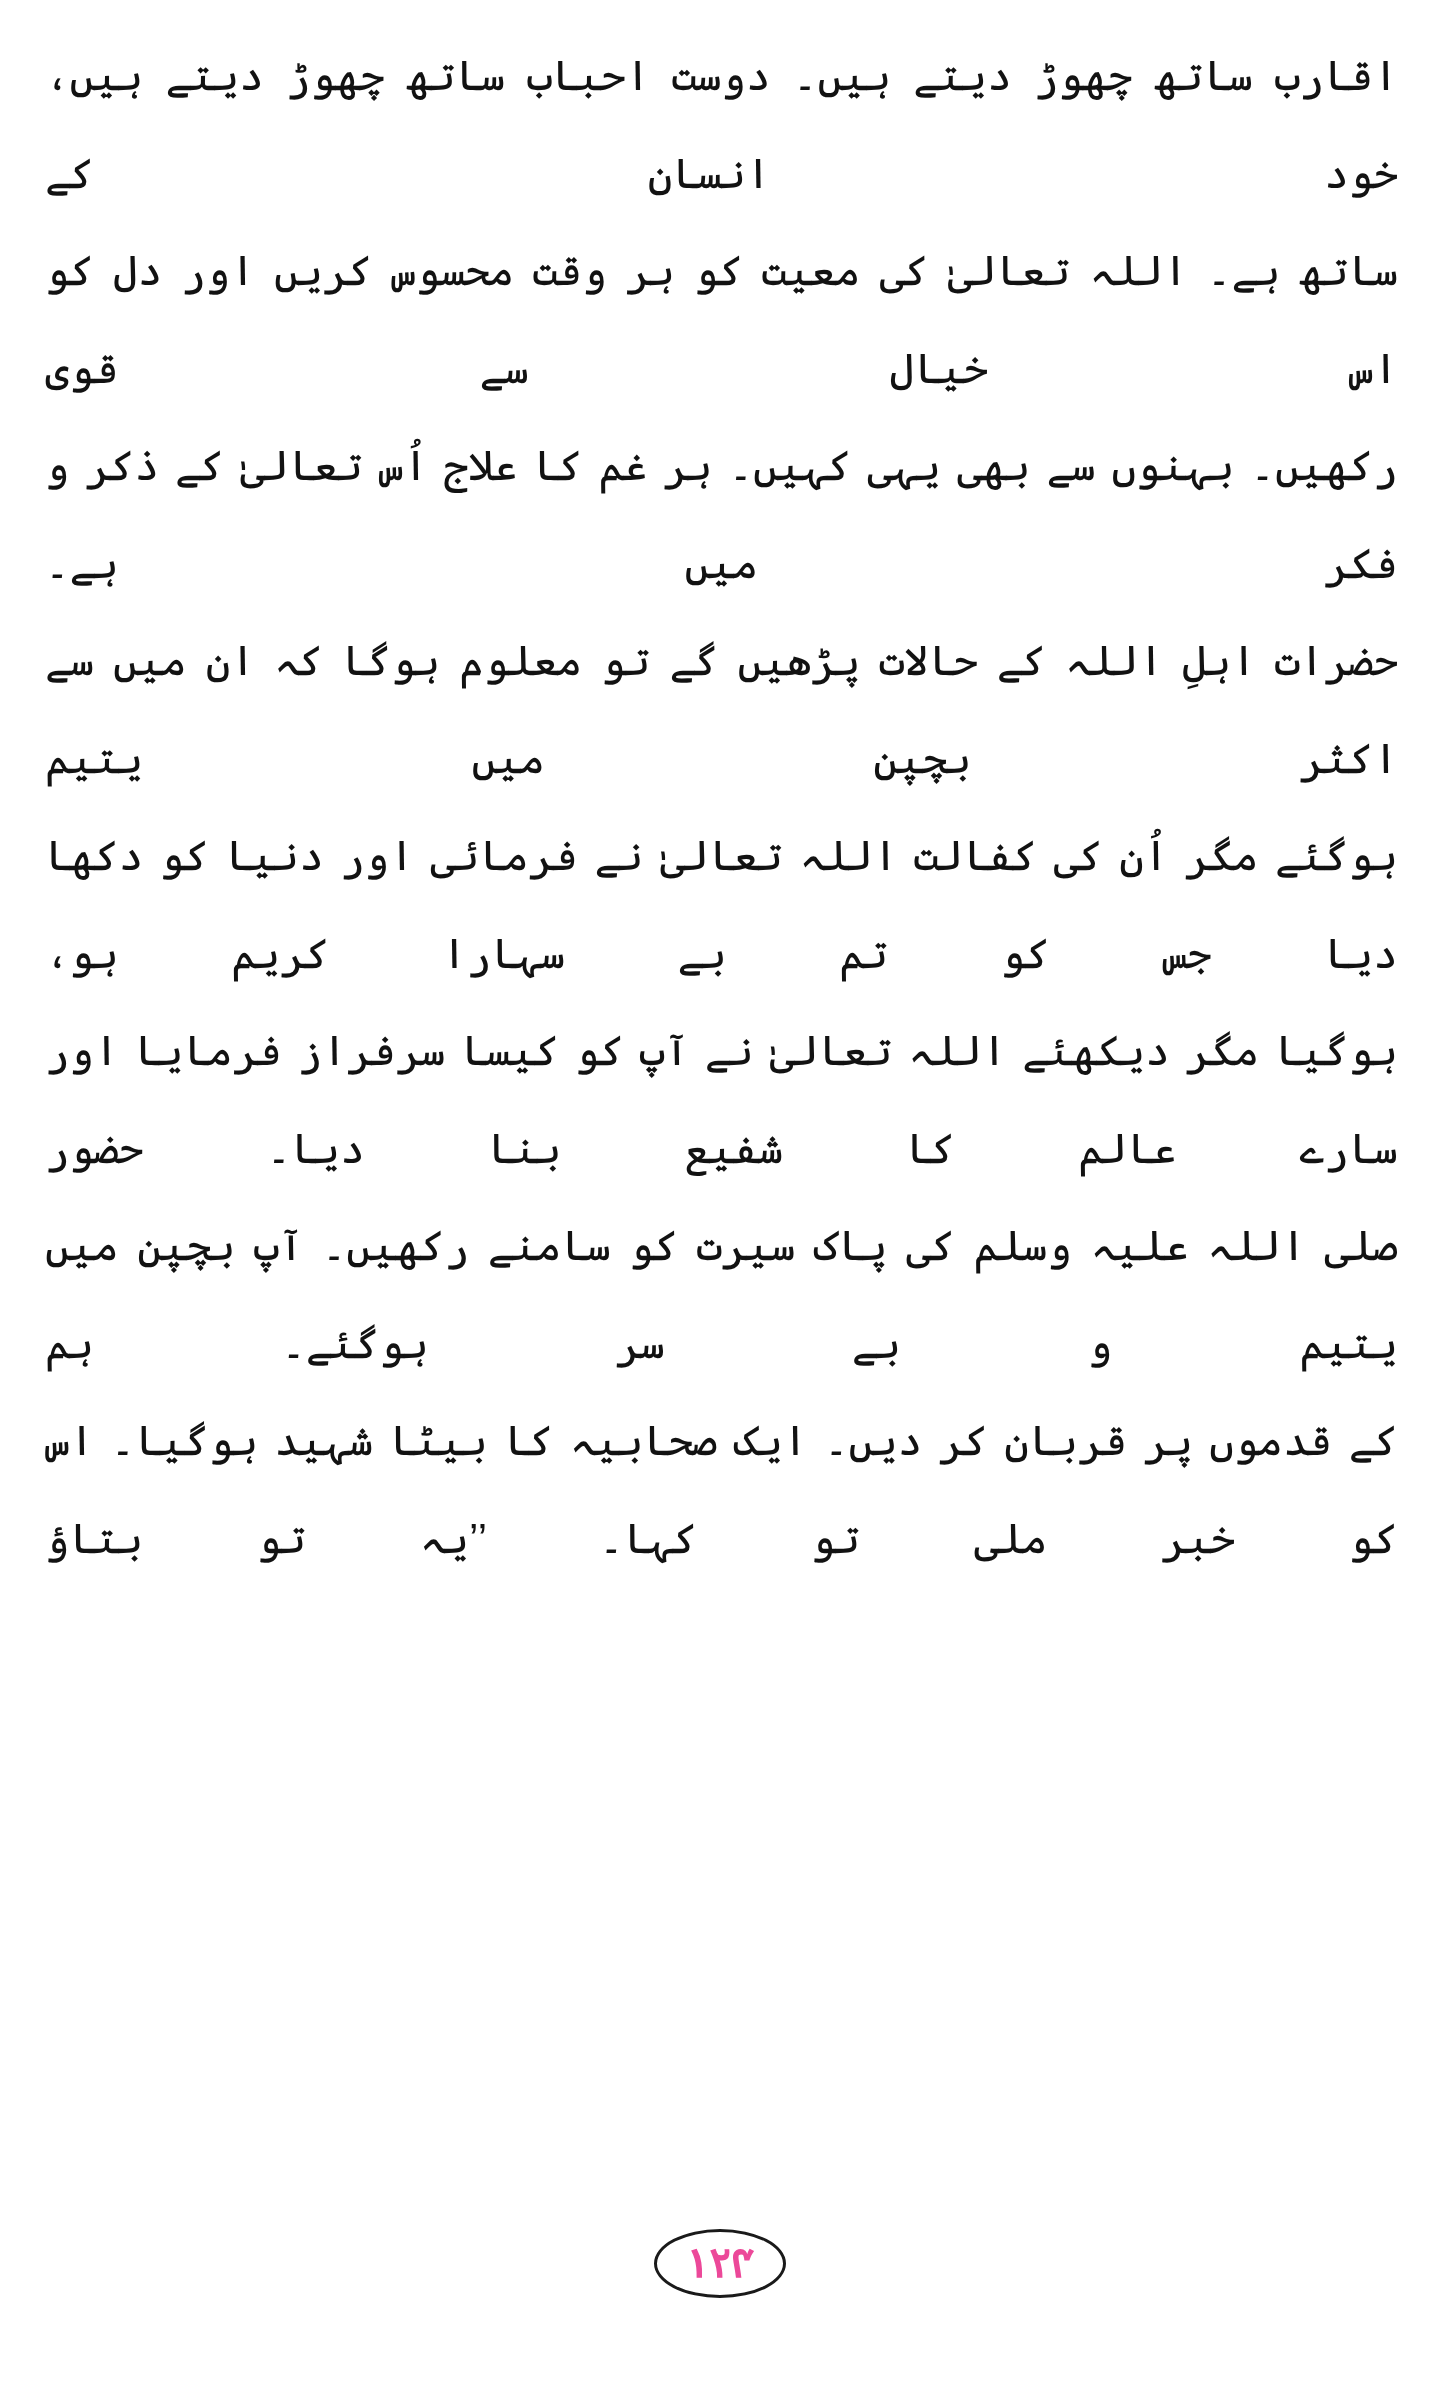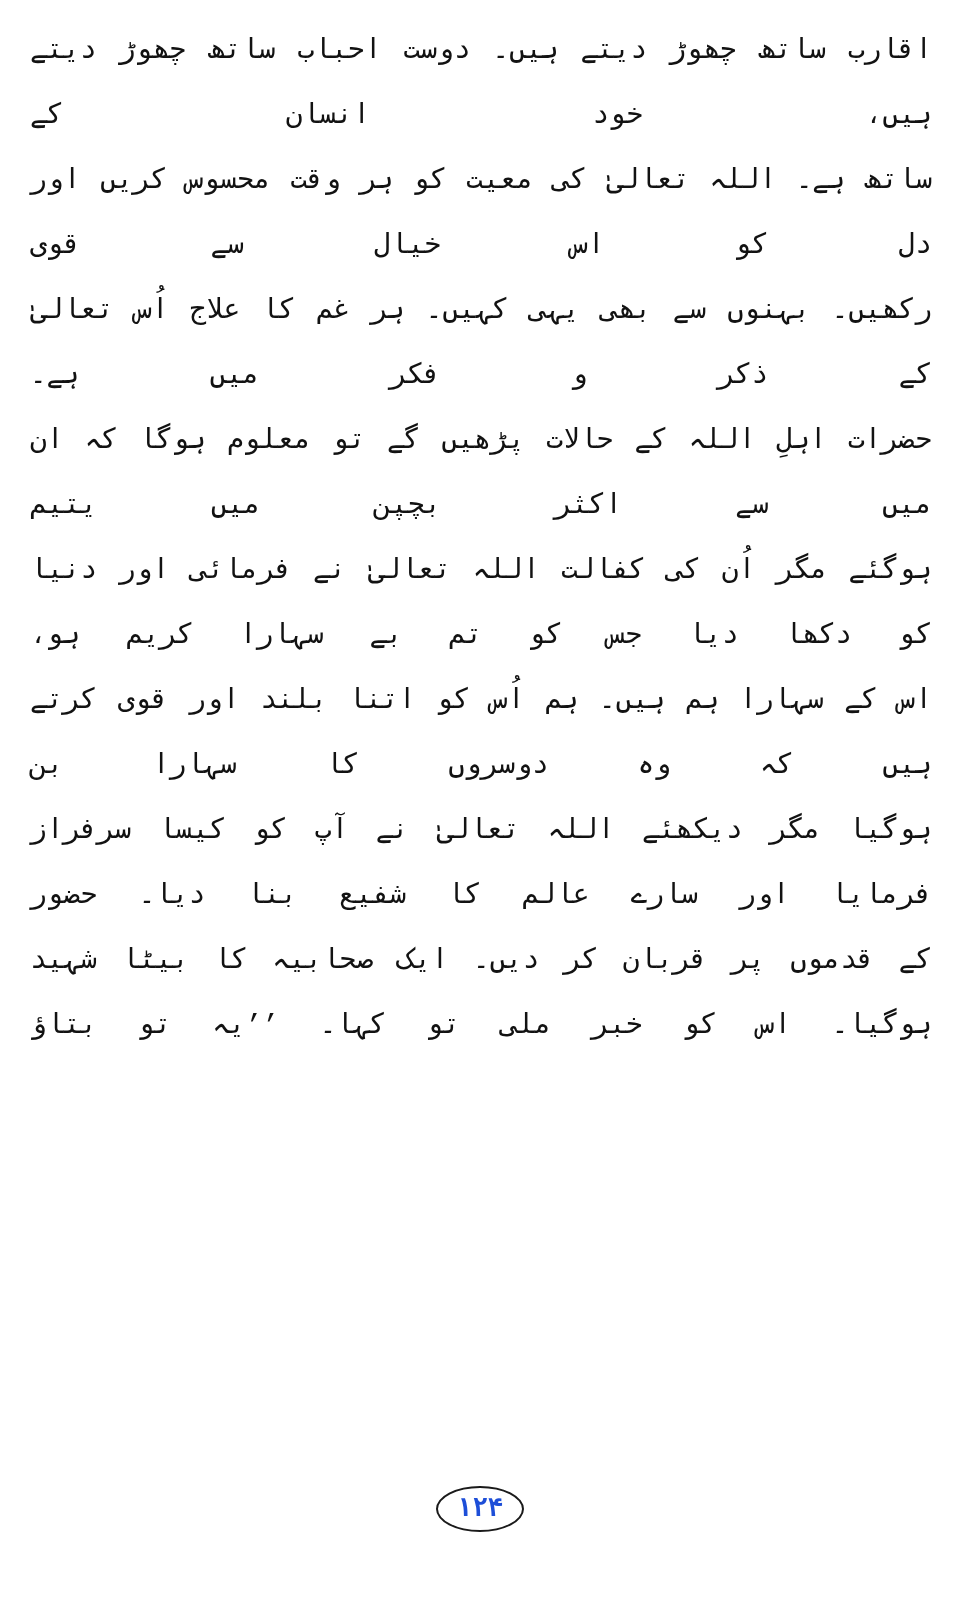--- a/index.html
+++ b/index.html
@@ -6,21 +6,21 @@
     margin: 0;
     padding: 0;
     background: #ffffff;
   }
   .page {
     position: relative;
     width: 960px;
     height: 1604px;
     background: #ffffff;
     color: #111111;
-    font-family: Liberation Mono, monospace;
+    font-family: Liberation Sans, sans-serif;
     direction: rtl;
     overflow: hidden;
     box-sizing: border-box;
   }
   .text-block {
     position: absolute;
     top: 18px;
     right: 28px;
     left: 30px;
   }
@@ -50,37 +50,37 @@
     min-width: 88px;
     height: 46px;
     border: 2px solid #1a1a1a;
     border-radius: 50%;
     box-sizing: border-box;
     padding: 0 14px;
   }
   .page-number {
     font-size: 26px;
     font-weight: bold;
-    color: #1d4ed8;
+    color: #ec4899;
     line-height: 1;
     direction: rtl;
   }
 </style>
 </head>
 <body>
 
 <div class="page">
   <div class="text-block">
     <div class="line">اقارب ساتھ چھوڑ دیتے ہیں۔ دوست احباب ساتھ چھوڑ دیتے ہیں، خود انسان کے</div>
     <div class="line">ساتھ ہے۔ اللہ تعالیٰ کی معیت کو ہر وقت محسوس کریں اور دل کو اس خیال سے قوی</div>
     <div class="line">رکھیں۔ بہنوں سے بھی یہی کہیں۔ ہر غم کا علاج اُس تعالیٰ کے ذکر و فکر میں ہے۔</div>
     <div class="line">حضرات اہلِ اللہ کے حالات پڑھیں گے تو معلوم ہوگا کہ ان میں سے اکثر بچپن میں یتیم</div>
     <div class="line">ہوگئے مگر اُن کی کفالت اللہ تعالیٰ نے فرمائی اور دنیا کو دکھا دیا جس کو تم بے سہارا کریم ہو،</div>
-    <div class="line">اس کے سہارا ہم ہیں۔ ہم اُس کو اتنا بلند اور قوی کرتے ہیں کہ وہ دوسروں کا سہارا بن</div>
     <div class="line">ہوگیا مگر دیکھئے اللہ تعالیٰ نے آپ کو کیسا سرفراز فرمایا اور سارے عالم کا شفیع بنا دیا۔ حضور</div>
+    <div class="line">صلی اللہ علیہ وسلم کی پاک سیرت کو سامنے رکھیں۔ آپ بچپن میں یتیم و بے سر ہوگئے۔ ہم</div>
     <div class="line">کے قدموں پر قربان کر دیں۔ ایک صحابیہ کا بیٹا شہید ہوگیا۔ اس کو خبر ملی تو کہا۔ ’’یہ تو بتاؤ</div>
 
   </div>
 
   <div class="page-number-wrap">
     <div class="page-number-badge">
       <span class="page-number">۱۲۴</span>
     </div>
   </div>
 </div>

